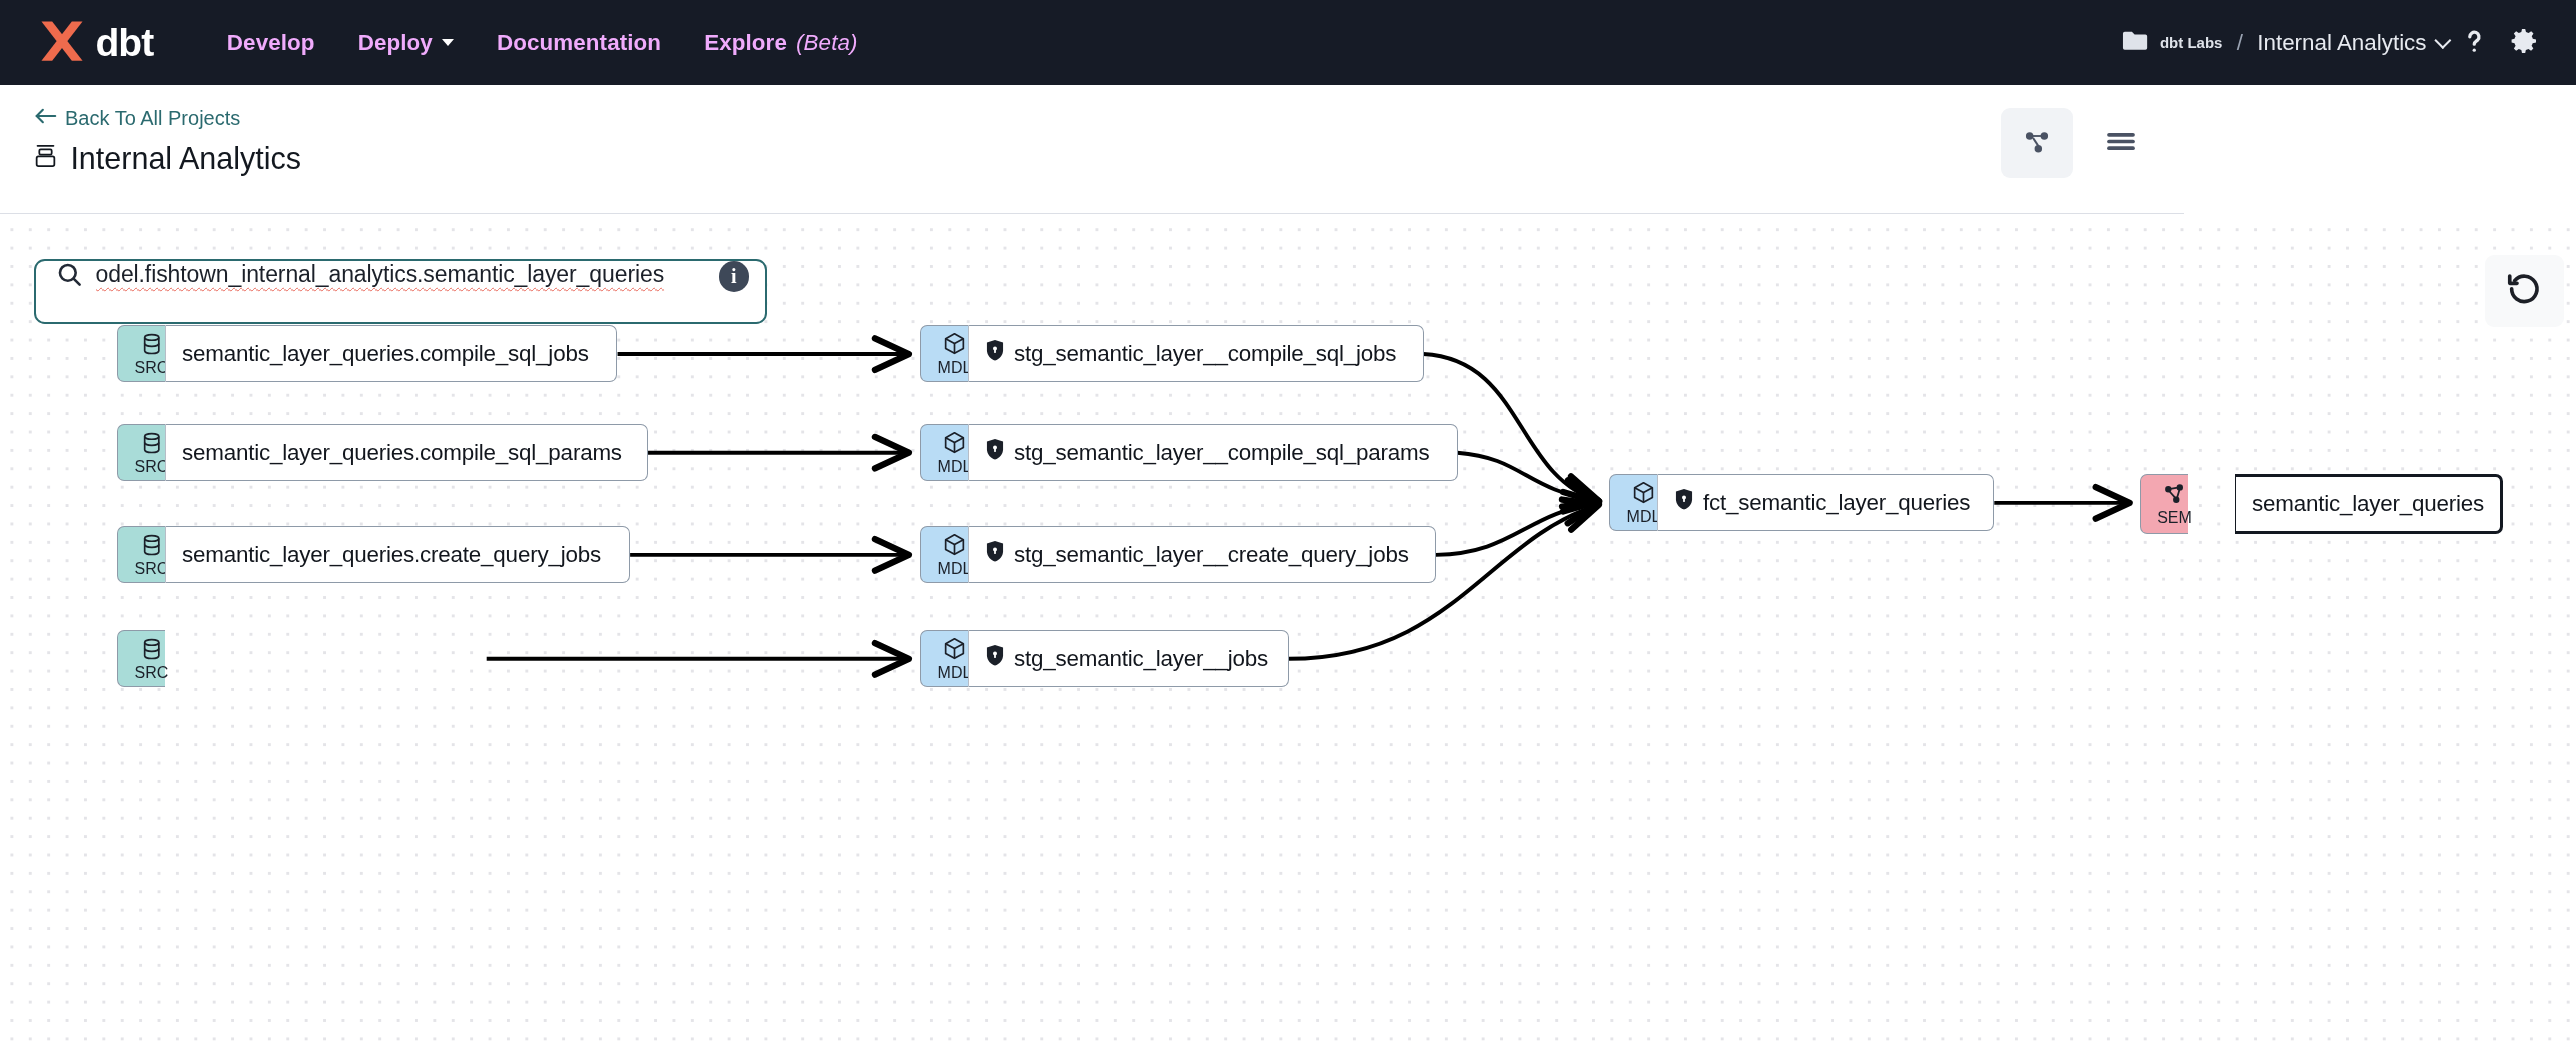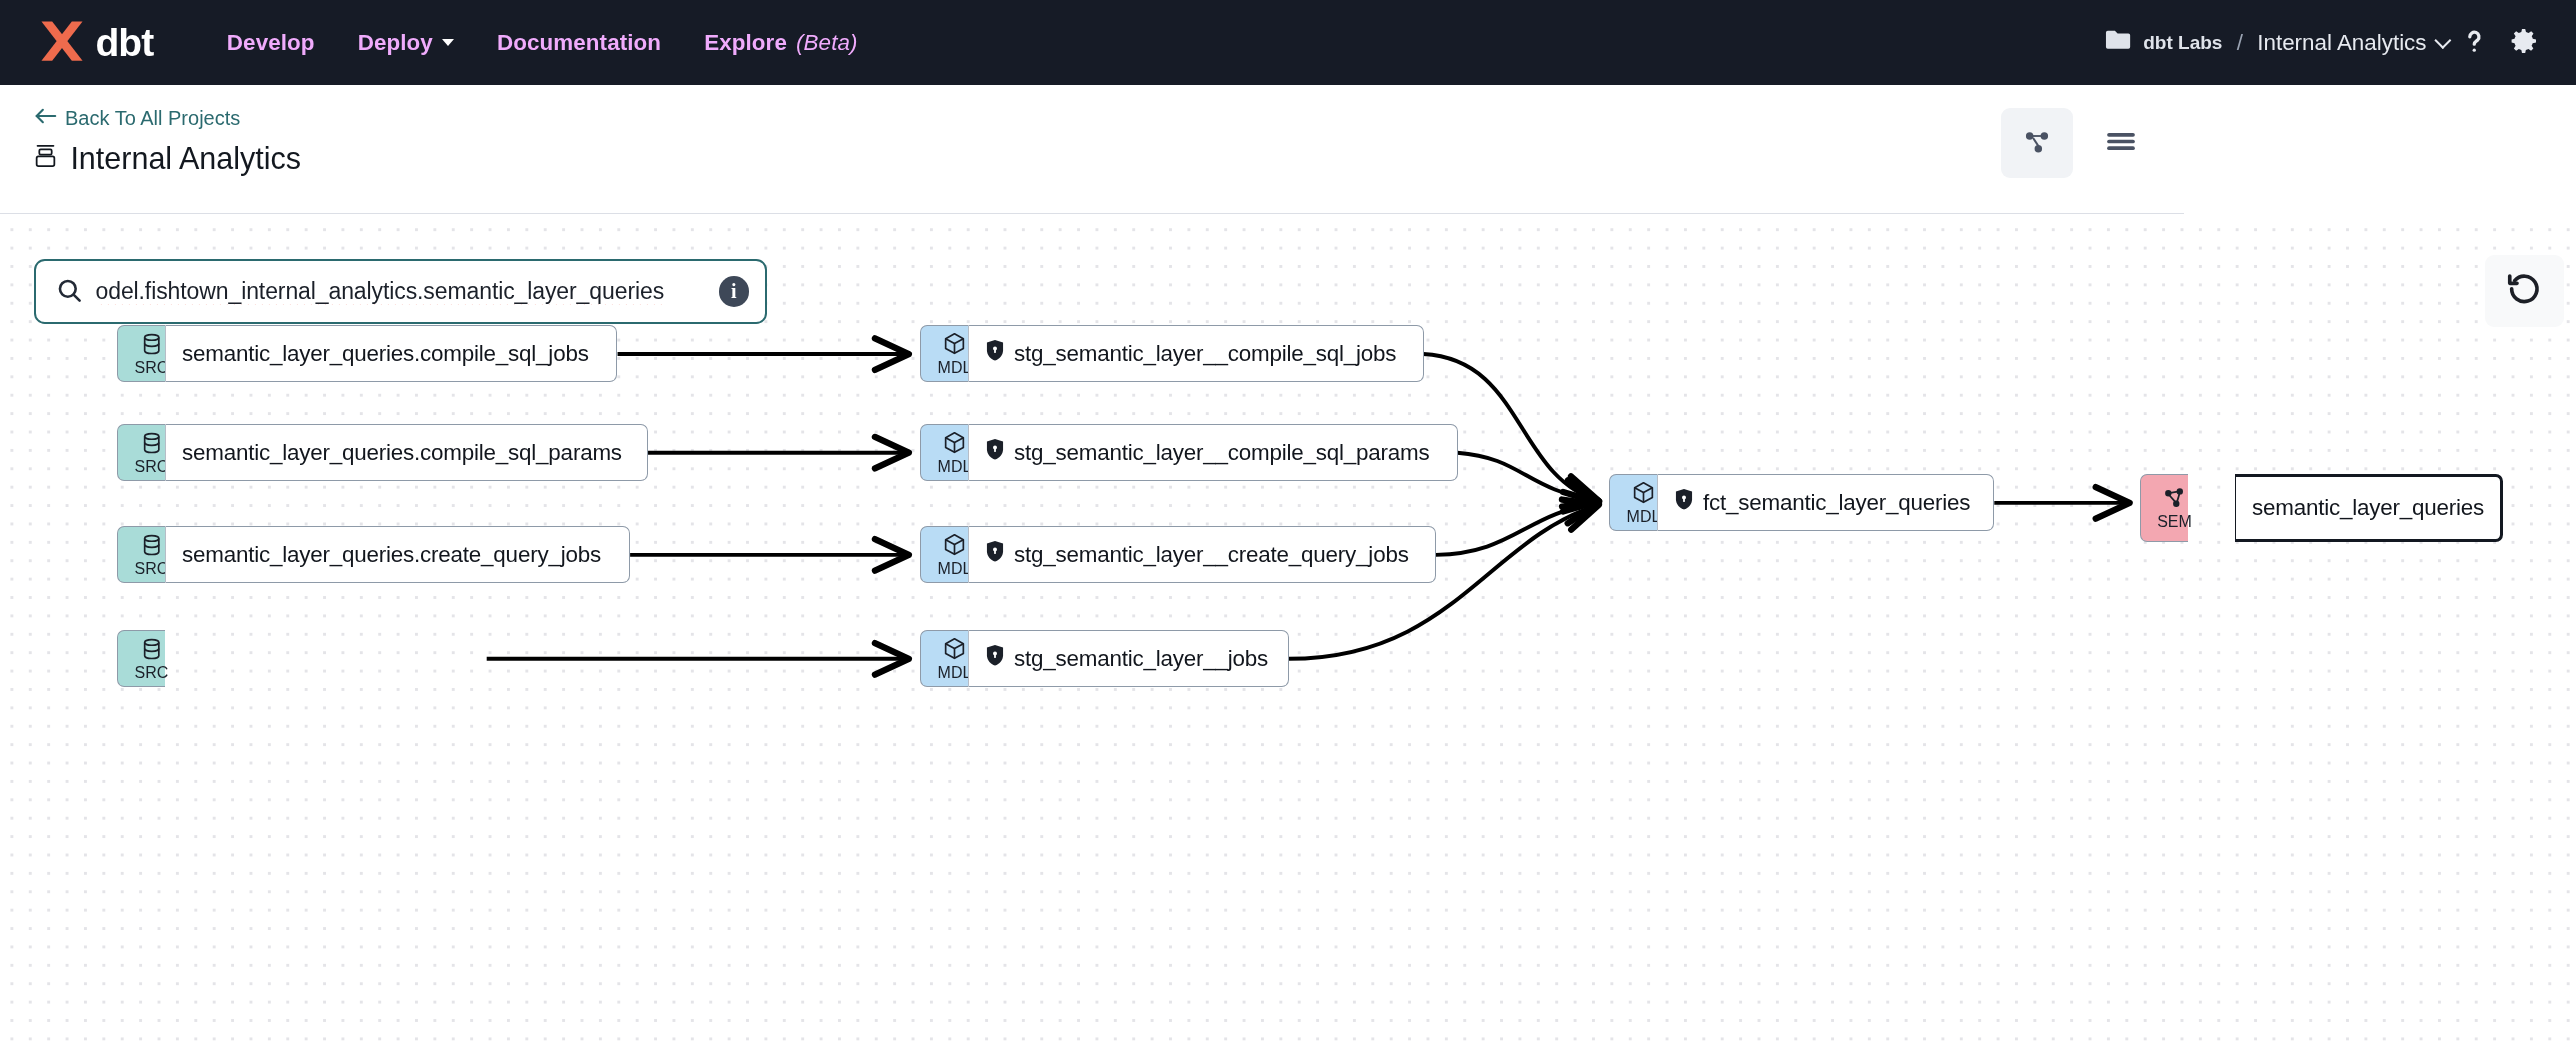--- a/index.html
+++ b/index.html
@@ -31,21 +31,21 @@
   .caret-dn {
     width: 0; height: 0; border-left: 6.3px solid transparent;
     border-right: 6.3px solid transparent; border-top: 7.2px solid #ffffff;
     display: inline-block;
   }
   .nav-right {
     margin-left: auto; display: flex; align-items: center;
     gap: 0; margin-right: 27px;
   }
   .crumb-acct {
-    color: #dfe3ea; font-size: 19px; font-weight: 700;
+    color: #dfe3ea; font-size: 15px; font-weight: 700;
     display: flex; align-items: center; gap: 10.8px; cursor: pointer;
     white-space: nowrap;
   }
   .crumb-sep { color: #9aa3b2; font-size: 22.4px; margin: 0 14.3px; }
   .crumb-proj {
     color: #e7eaf0; font-size: 22.4px; font-weight: 400;
     display: flex; align-items: center; gap: 10.8px; cursor: pointer;
     white-space: nowrap;
   }
   .caret-dn-thin {
@@ -95,21 +95,21 @@
     background-size: 18.4px 18.4px;
     background-position: 2.7px 4.5px;
     overflow: hidden;
   }
 
   
   .searchbox {
     position: absolute; left: 34px; top: 43px;
     width: 733px; height: 65px;
     background: #ffffff; border: 2.7px solid #2b6a6f; border-radius: 10.8px;
-    display: flex; align-items: center; padding: 0 16px 0 20px; cursor: text;
+    display: flex; padding: 0 16px 0 20px; cursor: text;
   }
   .search-icon { flex: none; color: #232a36; margin-right: 12.5px; }
   .search-val {
     flex: 1; font-size: 23px; color: #1b2029; white-space: nowrap;
     overflow: hidden; letter-spacing: -0.1px;
     text-decoration: underline wavy #e8685a 1.3px;
     text-underline-offset: 4.5px;
   }
   .info-badge {
     flex: none; width: 30.5px; height: 30.5px; border-radius: 50%;
@@ -143,21 +143,21 @@
     display: flex; align-items: center; padding: 0 16px;
     font-size: 22.4px; color: #12161d; white-space: nowrap; gap: 9px;
     letter-spacing: -0.2px;
   }
   .node.src .node-badge { background: #a9dcd8; border: 1.8px solid #8e9aa8; border-right: none; }
   .node.src .node-body { border: 1.8px solid #8e9aa8; border-left: 0.9px solid #b6bdc7; }
   .node.mdl .node-badge { background: #b9dcf5; border: 1.8px solid #8e9aa8; border-right: none; }
   .node.mdl .node-body { border: 1.8px solid #8e9aa8; border-left: 0.9px solid #b6bdc7; }
   .node.sem .node-badge { background: #f3a7b1; border: 1.8px solid #8e9aa8; border-right: none; }
   .node.sem .node-body { border: 3.6px solid #131821; border-left: 1.8px solid #131821; border-radius: 0 7.2px 7.2px 0; margin-left: 47px; }
-  .node.sem { height: 68px; }
+  .node.sem { height: 60px; }
   .shield { flex: none; display: block; }
 </style>
 </head>
 <body>
 
 <div class="topnav">
 
   <div class="brand">
     <span>
       <svg width="56" height="50" viewBox="0 0 62 56">

